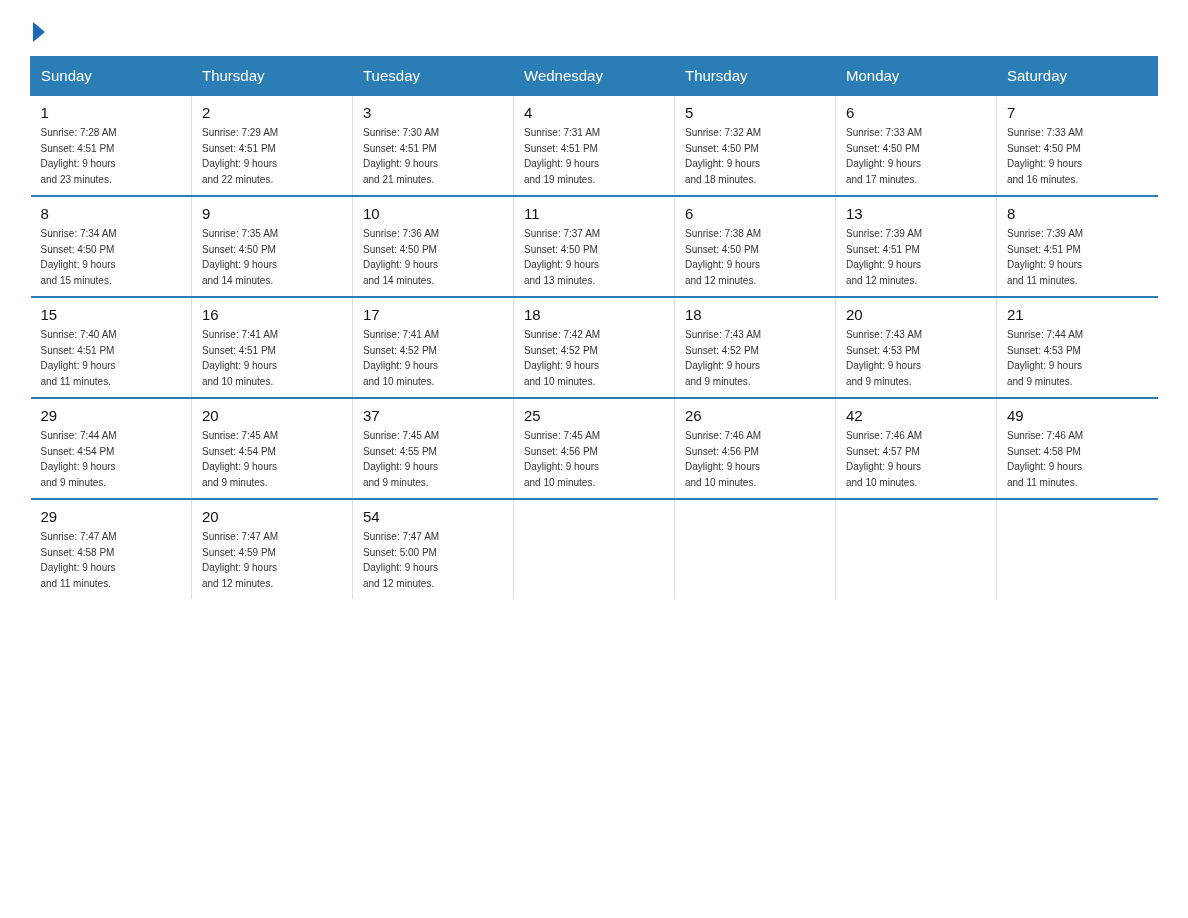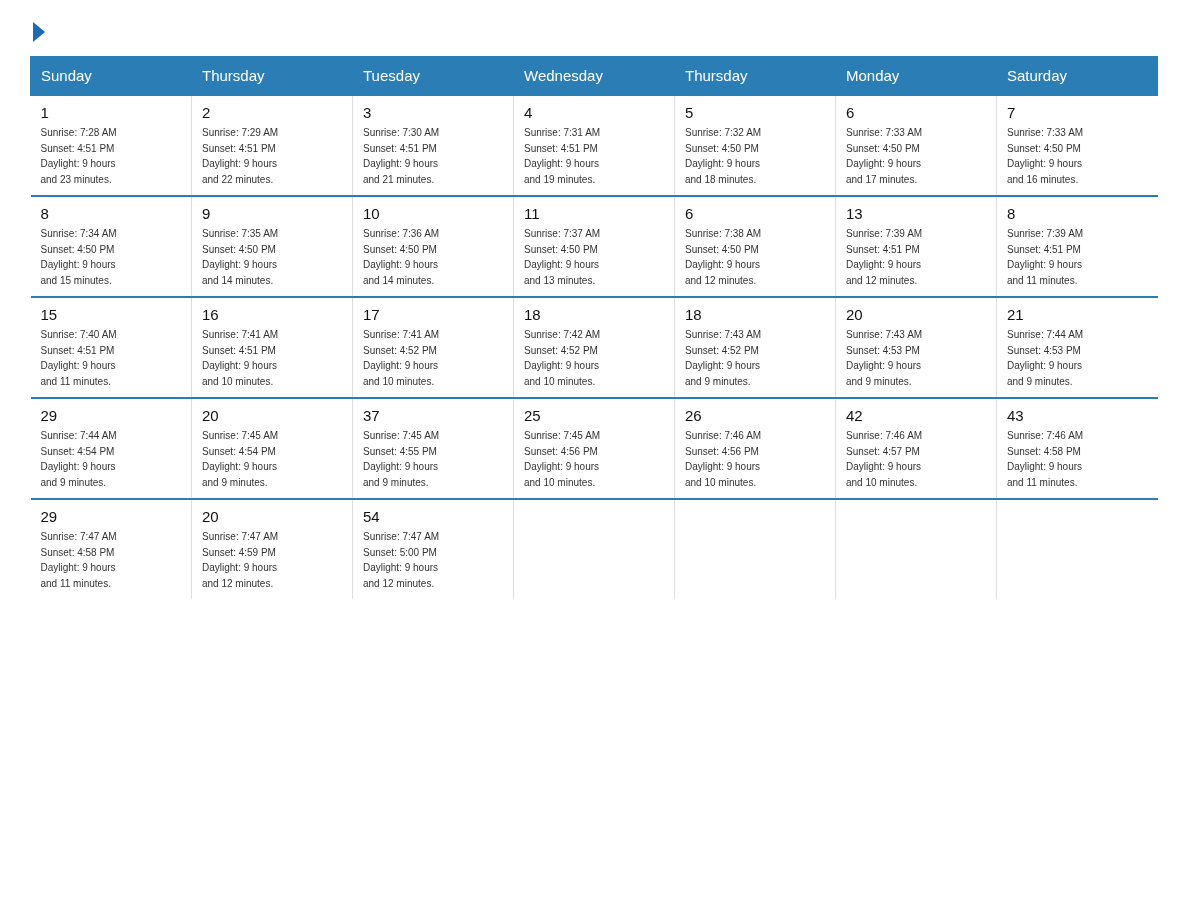--- a/index.html
+++ b/index.html
@@ -380,21 +380,21 @@
         <td>
         <span class="day-number">42</span>
         <div class="day-info">
           Sunrise: 7:46 AM<br>
           Sunset: 4:57 PM<br>
           Daylight: 9 hours<br>
           and 10 minutes.
         </div>
       </td>
         <td>
-        <span class="day-number">43</span>
+        <span class="day-number">49</span>
         <div class="day-info">
           Sunrise: 7:46 AM<br>
           Sunset: 4:58 PM<br>
           Daylight: 9 hours<br>
           and 11 minutes.
         </div>
       </td>
       </tr>
       <tr>
         <td>

